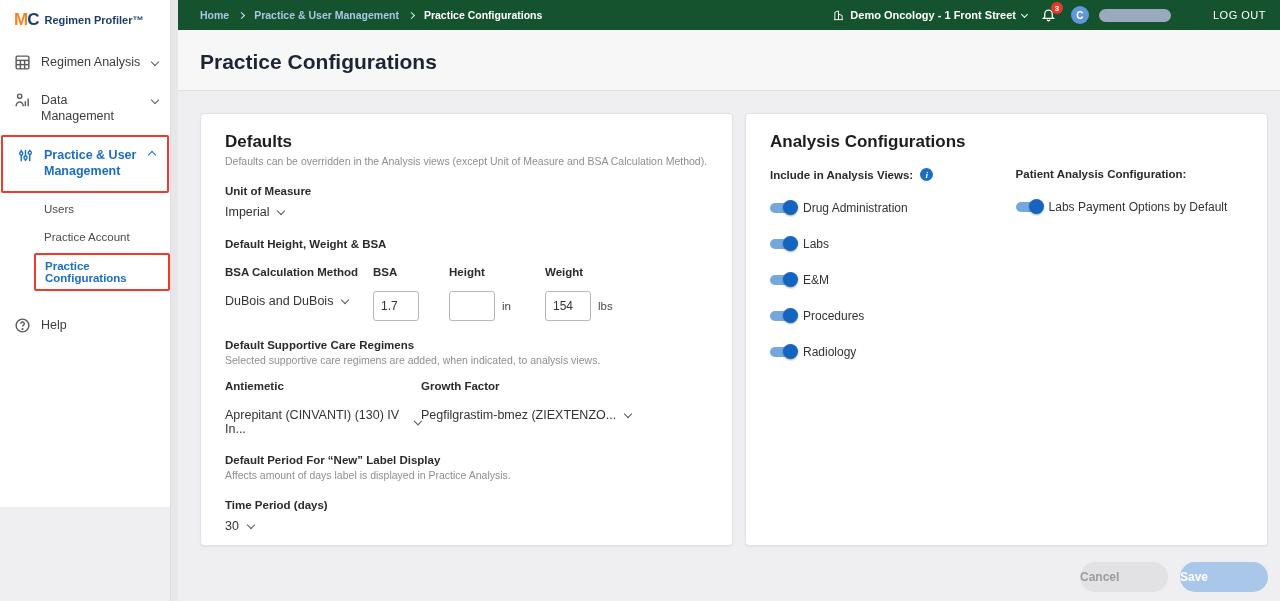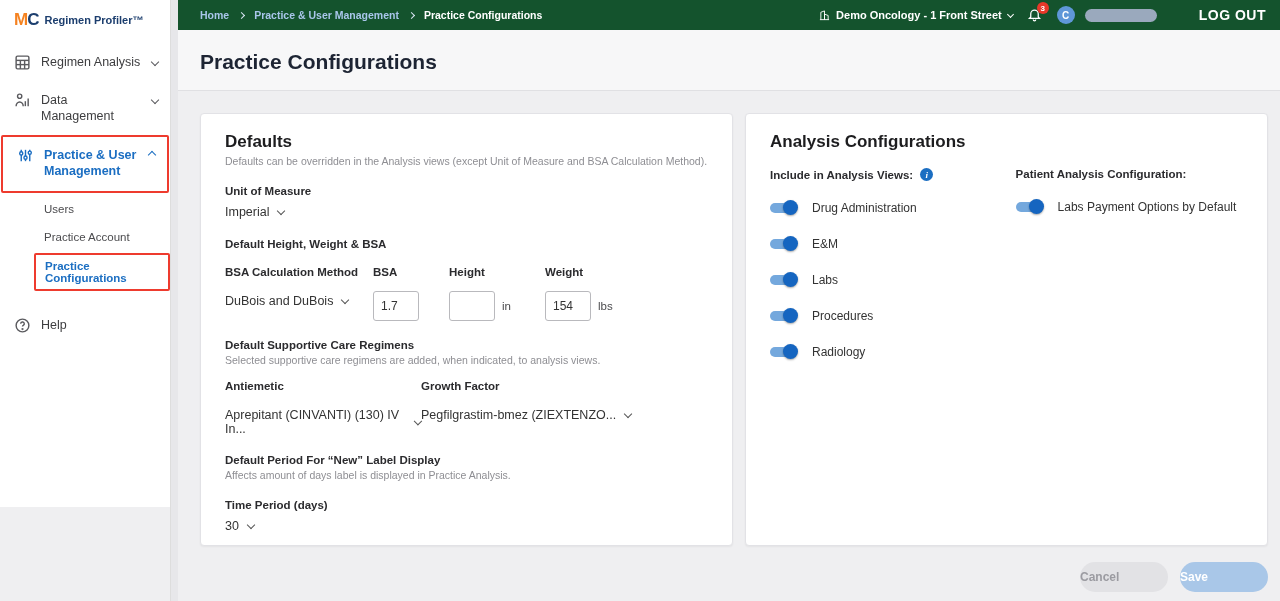--- a/index.html
+++ b/index.html
@@ -37,21 +37,21 @@
   .crumb { color:#a9c6ea; cursor:pointer; }
   .crumb.current { color:#ffffff; cursor:default; }
   .crumbs .chev.right { width:5px; height:5px; color:#dce8f7; }
   .topbar-right { margin-left:auto; display:flex; align-items:center; gap:14px; }
   .practice-select { display:flex; align-items:center; gap:6px; font-size:11px; font-weight:700; cursor:pointer; }
   .practice-select .chev { width:5px; height:5px; margin-top:-2px; }
   .bell-wrap { position:relative; cursor:pointer; width:16px; height:16px; }
   .badge { position:absolute; top:-5px; right:-6px; background:#e8382a; color:#fff; font-size:8px; font-weight:700; min-width:12px; height:12px; border-radius:6px; display:flex; align-items:center; justify-content:center; padding:0 2px; }
   .avatar { width:18px; height:18px; border-radius:50%; background:#5f97d8; color:#fff; font-size:10px; font-weight:700; display:flex; align-items:center; justify-content:center; cursor:pointer; }
   .redacted-pill { width:72px; height:13px; border-radius:7px; background:#9aa9bd; margin-left:-4px; }
-  .logout { font-size:14px; font-weight:700; letter-spacing:.5px; cursor:pointer;padding-left:28px; }
+  .logout { font-size:11px; font-weight:400; letter-spacing:.5px; cursor:pointer;padding-left:28px; }
 
   .page-header { background:#f7f7f8; padding:20px 0 16px 22px; border-bottom:1px solid #e0e0e3; flex:none; }
   .page-title { font-size:21px; font-weight:700; color:#1d2433; }
 
   .content { flex:1; display:flex; gap:12px; padding:22px 12px 0 22px; background:#efeff1; align-items:flex-start; }
   .card { background:#fff; border:1px solid #e2e2e6; border-radius:4px; box-shadow:0 1px 2px rgba(0,0,0,.05); height:433px; overflow:hidden; }
   .card.defaults { width:533px; flex:none; padding:18px 24px; }
   .card.analysis { flex:1; padding:18px 24px; }
   .card-title { font-size:17px; font-weight:700; color:#1d1d1f; margin-bottom:3px; }
   .muted { font-size:10.5px; color:#8e8e93; }
@@ -64,21 +64,21 @@
   .col-method { width:148px; }
   .col-bsa { width:76px; }
   .col-height { width:96px; }
   .col-weight { width:96px; }
   .ctrl-gap { height:13px; }
   .sel-row { display:flex; margin-top:14px; }
   .sel-col1 { width:196px; }
   .sel-col2 { flex:1; }
 
   
-  .toggle-row { display:flex; align-items:center; gap:16px; margin-bottom:22px; cursor:pointer; }
+  .toggle-row { display:flex; align-items:center; gap:7px; margin-bottom:22px; cursor:pointer; }
   .toggle { position:relative; width:26px; height:14px; flex:none; }
   .toggle .track { position:absolute; left:0; top:2px; width:26px; height:10px; border-radius:5px; background:#74a8dd; }
   .toggle .thumb { position:absolute; right:-2px; top:-1px; width:15px; height:15px; border-radius:50%; background:#1565c0; box-shadow:0 1px 2px rgba(0,0,0,.35); }
   .toggle-label { font-size:12px; color:#333; }
   .analysis-cols { display:flex; margin-top:16px; }
   .analysis-left { flex:1.08; }
   .analysis-right { flex:1; }
   .include-head { display:flex; align-items:center; gap:7px; margin-bottom:20px; }
   .info-icon { width:13px; height:13px; border-radius:50%; background:#1b6ec2; color:#fff; font-size:9px; font-weight:700; font-family:"Liberation Serif", serif; font-style:italic; display:flex; align-items:center; justify-content:center; cursor:pointer; }
 
@@ -305,28 +305,28 @@
                   <span class="track"></span>
                   <span class="thumb"></span>
                 </span>
               <span class="toggle-label">Drug Administration</span>
             </div>
             <div class="toggle-row">
               <span class="toggle">
                   <span class="track"></span>
                   <span class="thumb"></span>
                 </span>
+              <span class="toggle-label">Labs</span>
+            </div>
+            <div class="toggle-row">
+              <span class="toggle">
+                  <span class="track"></span>
+                  <span class="thumb"></span>
+                </span>
               <span class="toggle-label">E&amp;M</span>
-            </div>
-            <div class="toggle-row">
-              <span class="toggle">
-                  <span class="track"></span>
-                  <span class="thumb"></span>
-                </span>
-              <span class="toggle-label">Labs</span>
             </div>
             <div class="toggle-row">
               <span class="toggle">
                   <span class="track"></span>
                   <span class="thumb"></span>
                 </span>
               <span class="toggle-label">Procedures</span>
             </div>
             <div class="toggle-row">
               <span class="toggle">

